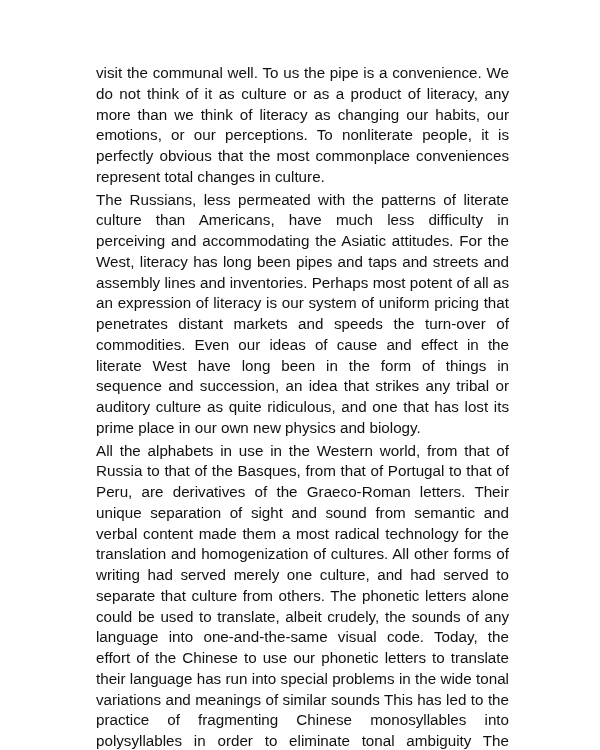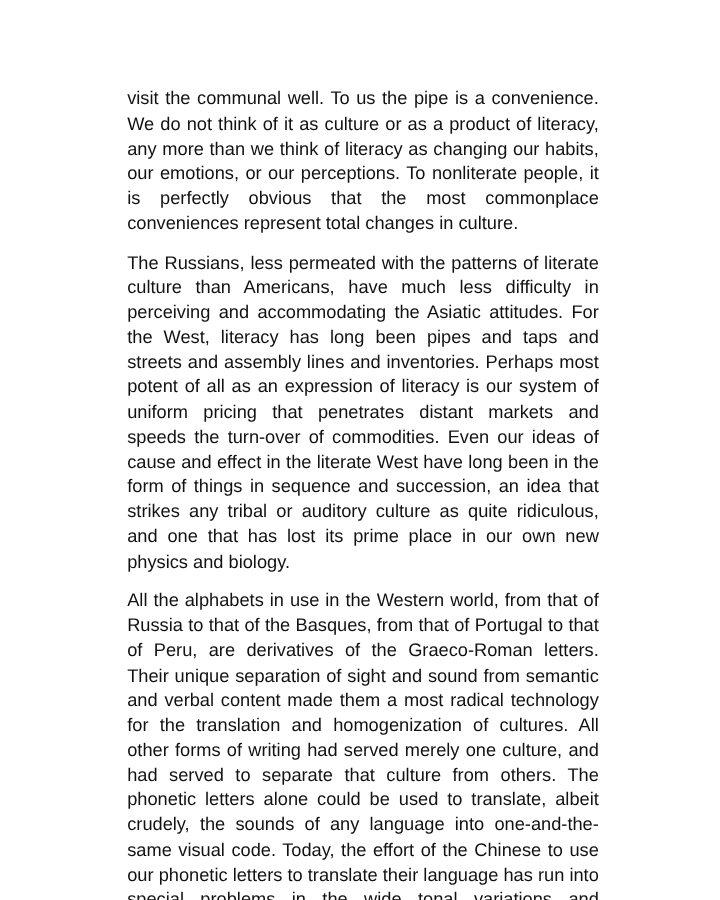--- a/index.html
+++ b/index.html
@@ -17,21 +17,21 @@
       position: absolute;
       left: 94px;
       top: 61px;
       width: 417px;
       font-family: "Liberation Sans", sans-serif;
       font-size: 15.2px;
       line-height: 20.75px;
       color: #111111;
     }
     .para {
-      margin: 12px;
+      margin: 2px;
       text-align: justify;
       text-indent: 0;
     }
   </style>
 </head>
 <body>
 
 <div class="page">
   <p class="para">visit the communal well. To us the pipe is a convenience. We do not think of it as culture or as a product of literacy, any more than we think of literacy as changing our habits, our emotions, or our perceptions. To nonliterate people, it is perfectly obvious that the most commonplace conveniences represent total changes in culture.</p>
   <p class="para">The Russians, less permeated with the patterns of literate culture than Americans, have much less difficulty in perceiving and accommodating the Asiatic attitudes. For the West, literacy has long been pipes and taps and streets and assembly lines and inventories. Perhaps most potent of all as an expression of literacy is our system of uniform pricing that penetrates distant markets and speeds the turn-over of commodities. Even our ideas of cause and effect in the literate West have long been in the form of things in sequence and succession, an idea that strikes any tribal or auditory culture as quite ridiculous, and one that has lost its prime place in our own new physics and biology.</p>

